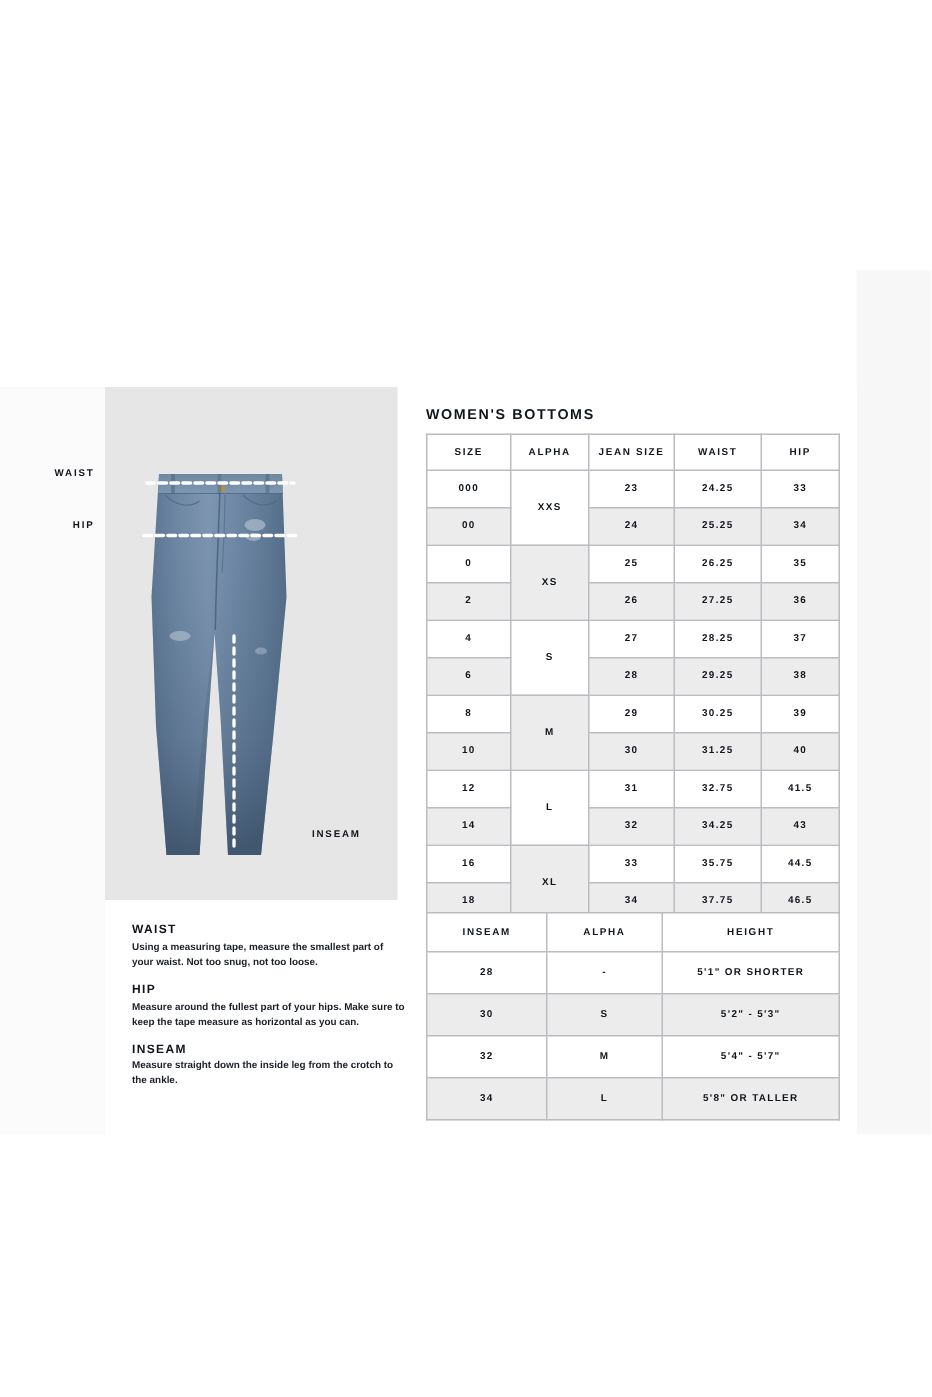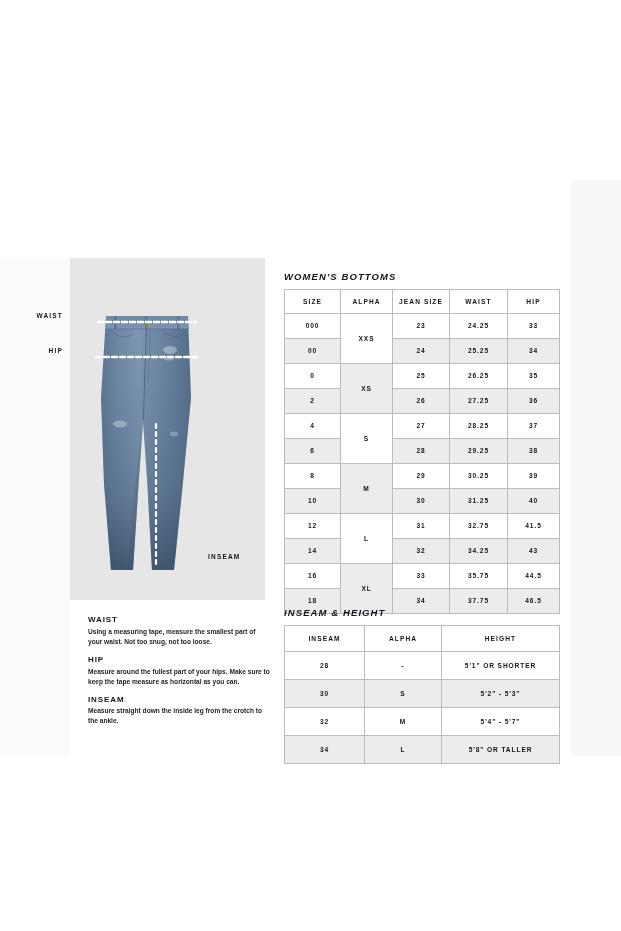--- a/index.html
+++ b/index.html
@@ -98,21 +98,20 @@
   .sec-bottoms { left: 284px; top: 272px; width: 275px; }
   .sec-inseam  { left: 284px; top: 608px; width: 275px; }
 
   .sec-title {
     font-size: 9.5px;
     font-weight: bold;
     letter-spacing: 1.1px;
     color: #10151c;
     margin: 0 0 7px 0;
     line-height: 1;
-    font-style: italic;
   }
 
   table.size-table {
     border-collapse: collapse;
     width: 275px;
     table-layout: fixed;
     background: #ffffff;
   }
   table.size-table th,
   table.size-table td {
@@ -333,21 +332,20 @@
           <td class="shade">18</td>
           <td class="shade">34</td>
           <td class="shade">37.75</td>
           <td class="shade">46.5</td>
         </tr>
       </tbody>
   </table>
 </div>
 
 <div class="section sec-inseam">
-  <h2 class="sec-title">INSEAM &amp; HEIGHT</h2>
   <table class="size-table inseam-table">
     <colgroup>
       <col class="col-inseam2">
         <col class="col-alpha2">
         <col class="col-height2">
     </colgroup>
     <thead>
       <tr>
         <th>INSEAM</th>
         <th>ALPHA</th>

